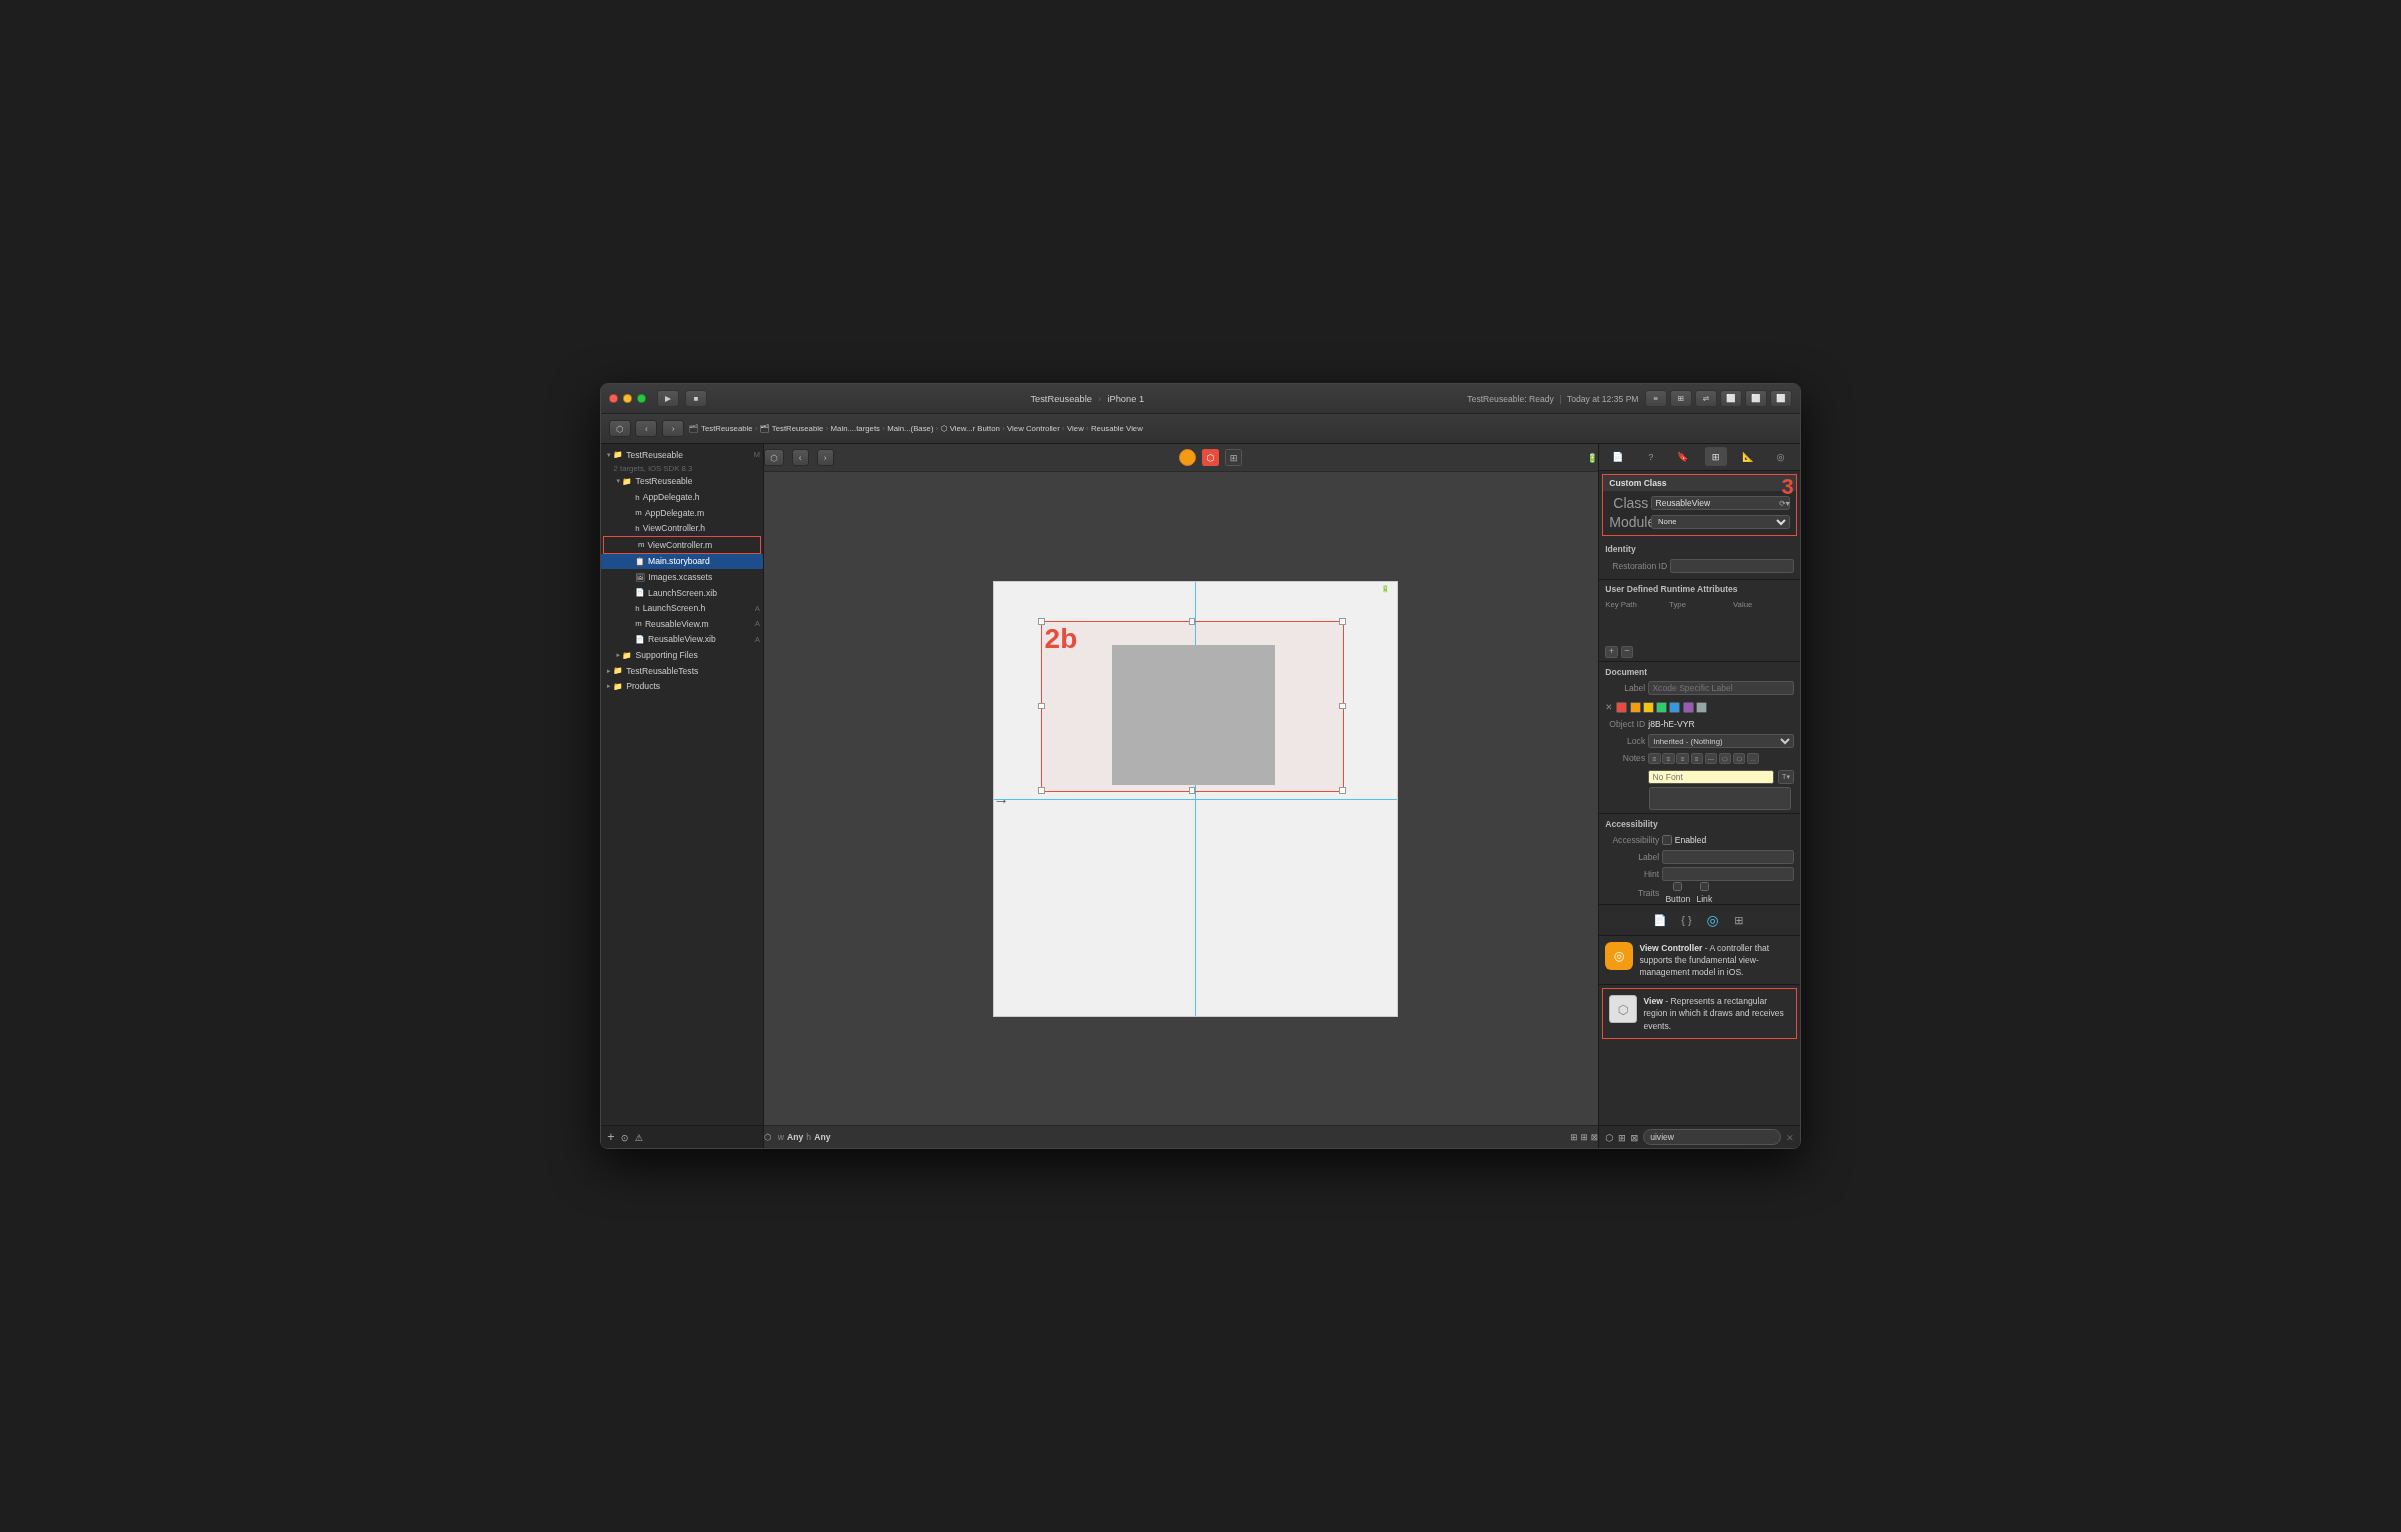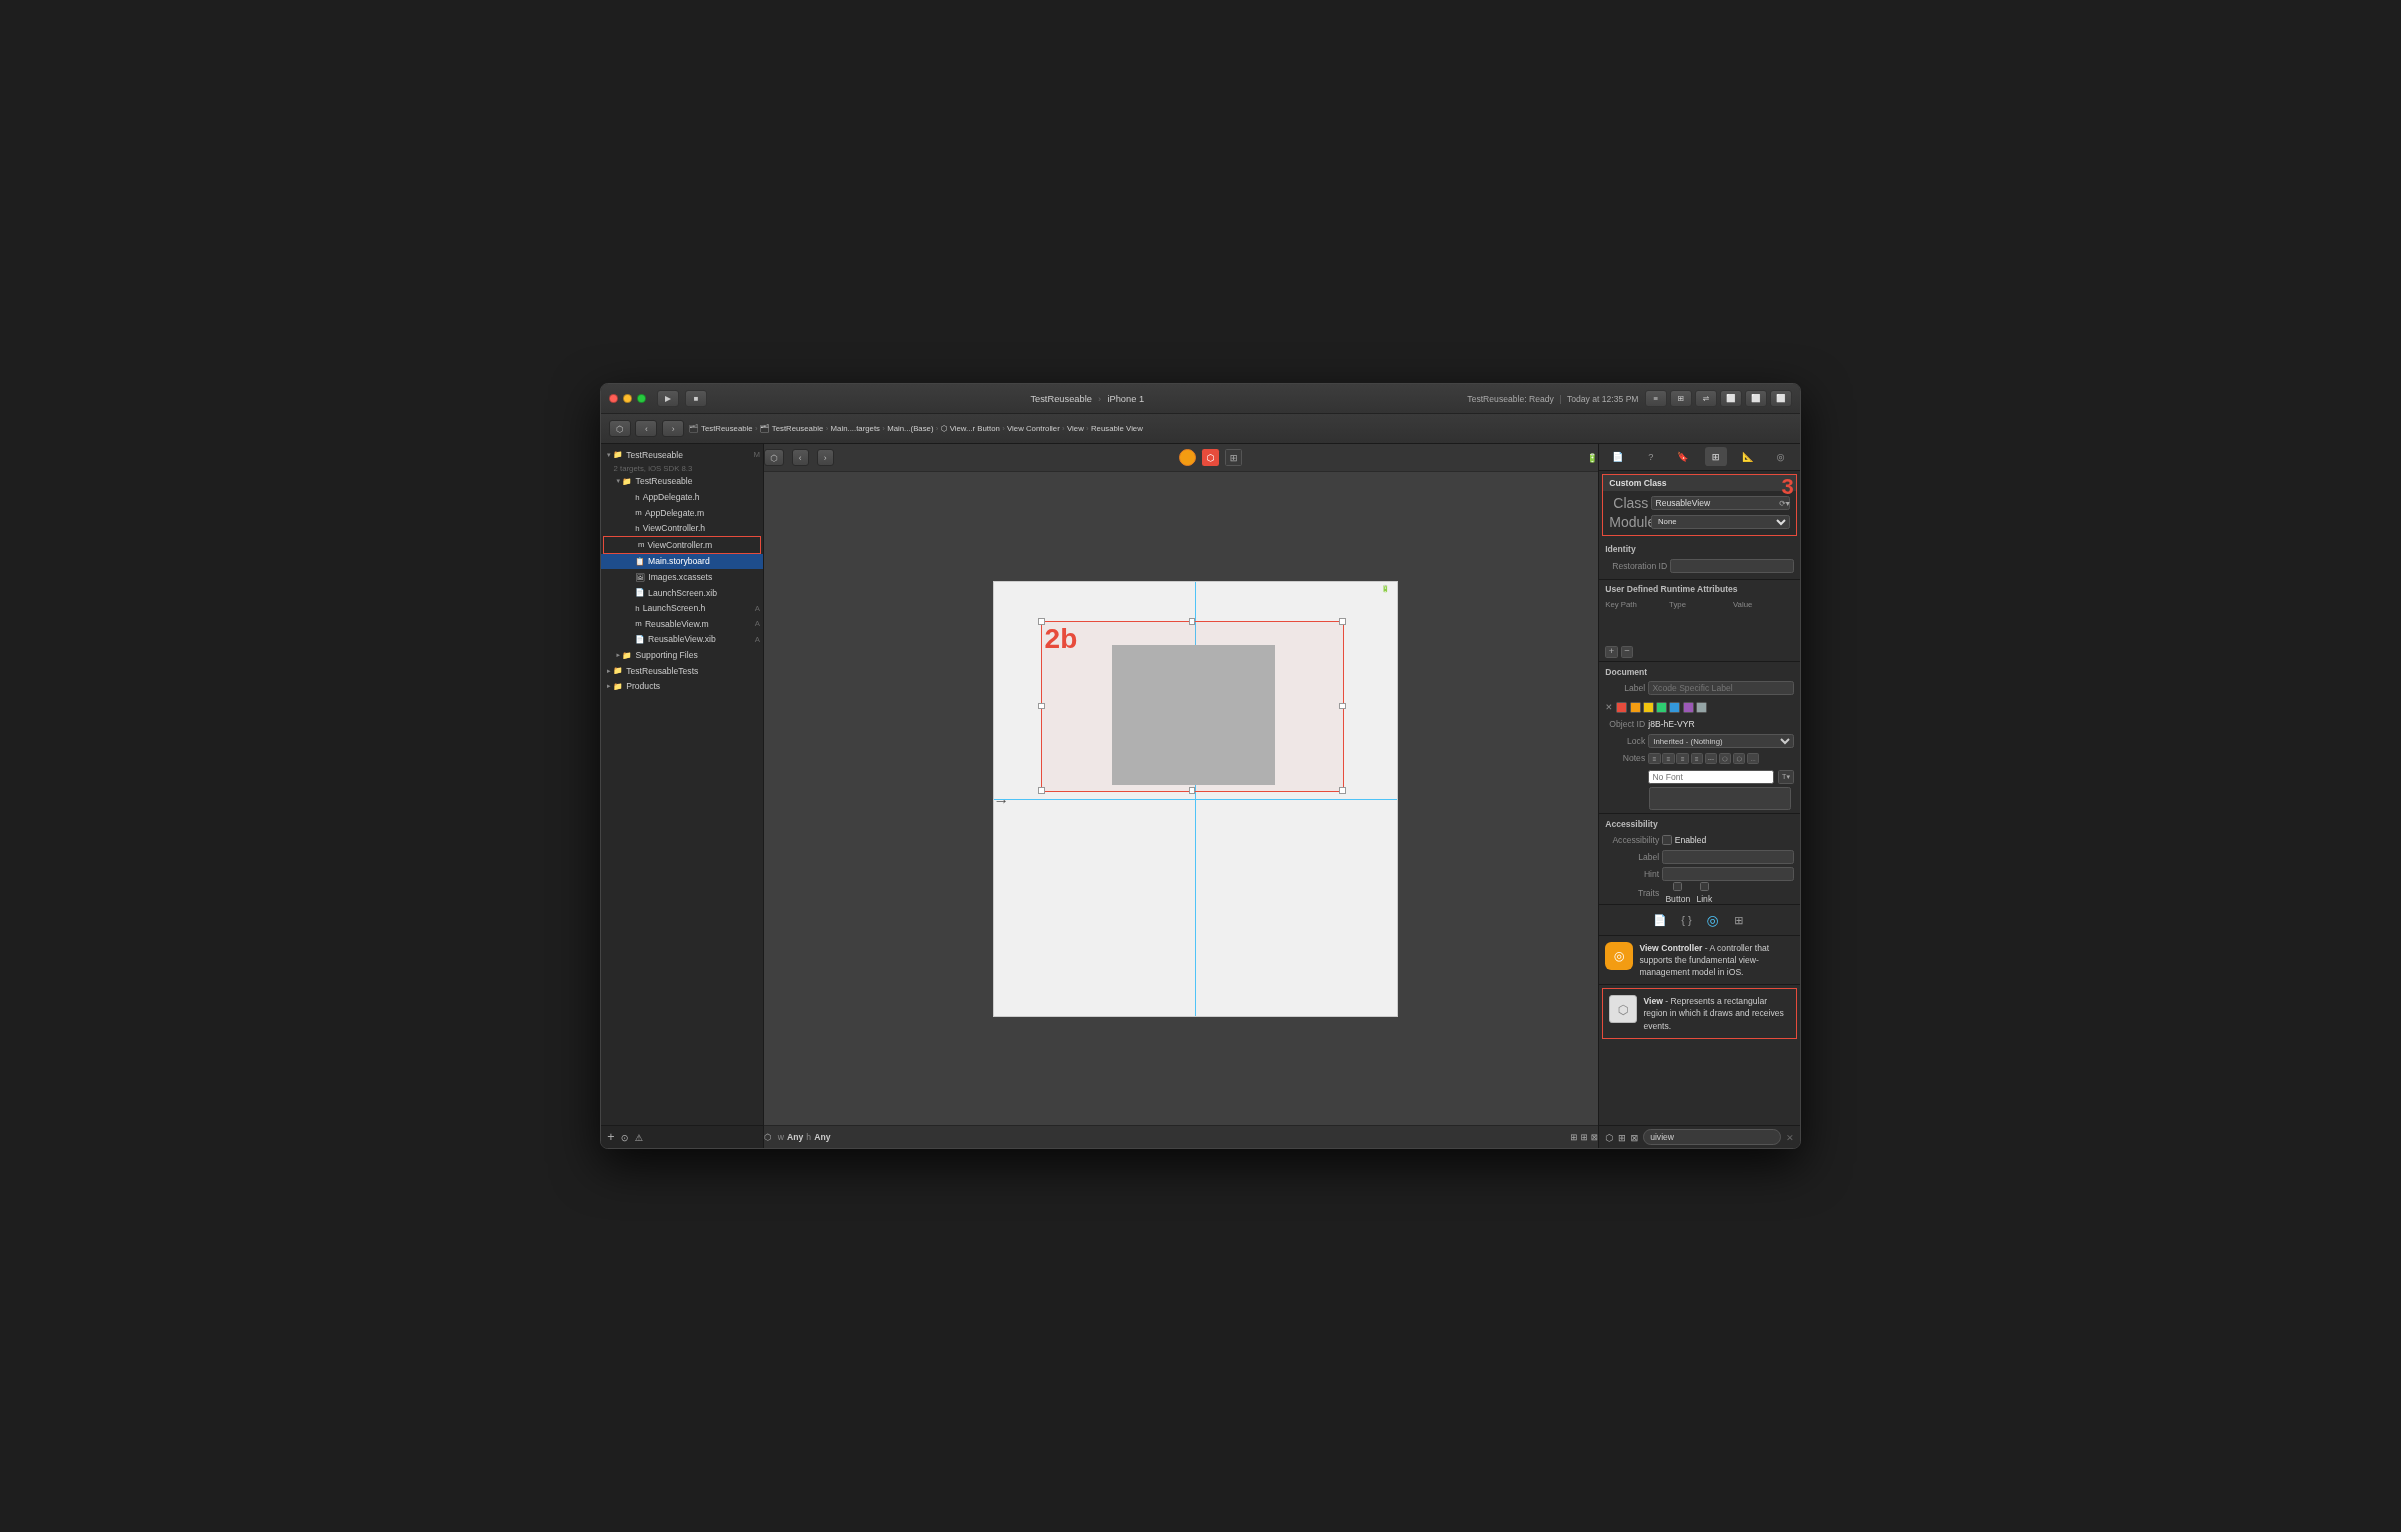--- a/index.html
+++ b/index.html
@@ -506,21 +506,21 @@
       height: 17px;
       gap: 3.1px;
       margin-top: 1.6px;
     }
     .font-label {
       width: 40px;
       flex-shrink: 0;
     }
     .font-input {
       flex: 1;
-      background: #ffffff;
+      background: #fef9c3;
       border: 0.8px solid #555;
       border-radius: 2.3px;
       height: 14px;
       color: #888;
       font-size: 8.6px;
       padding: 0 3.1px;
     }
     .notes-text-area {
       margin-left: 44px;
       margin-right: 3.1px;

